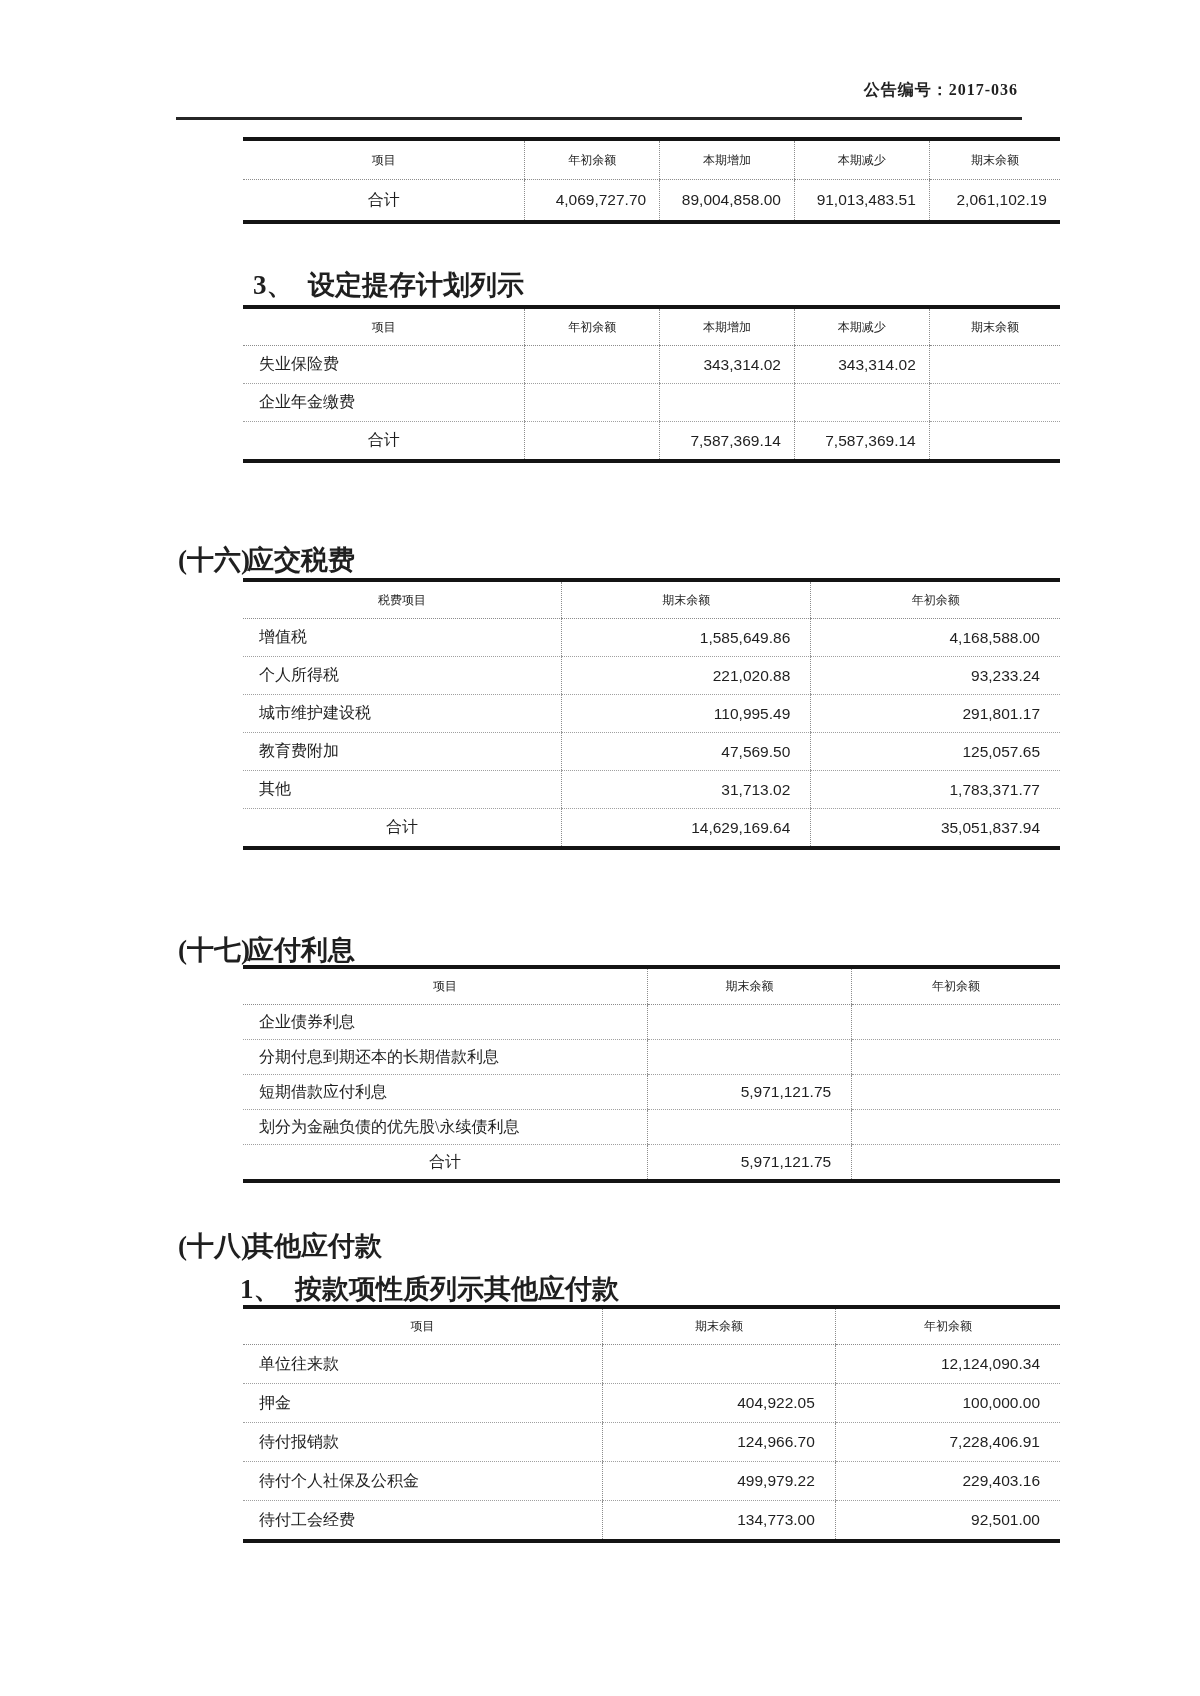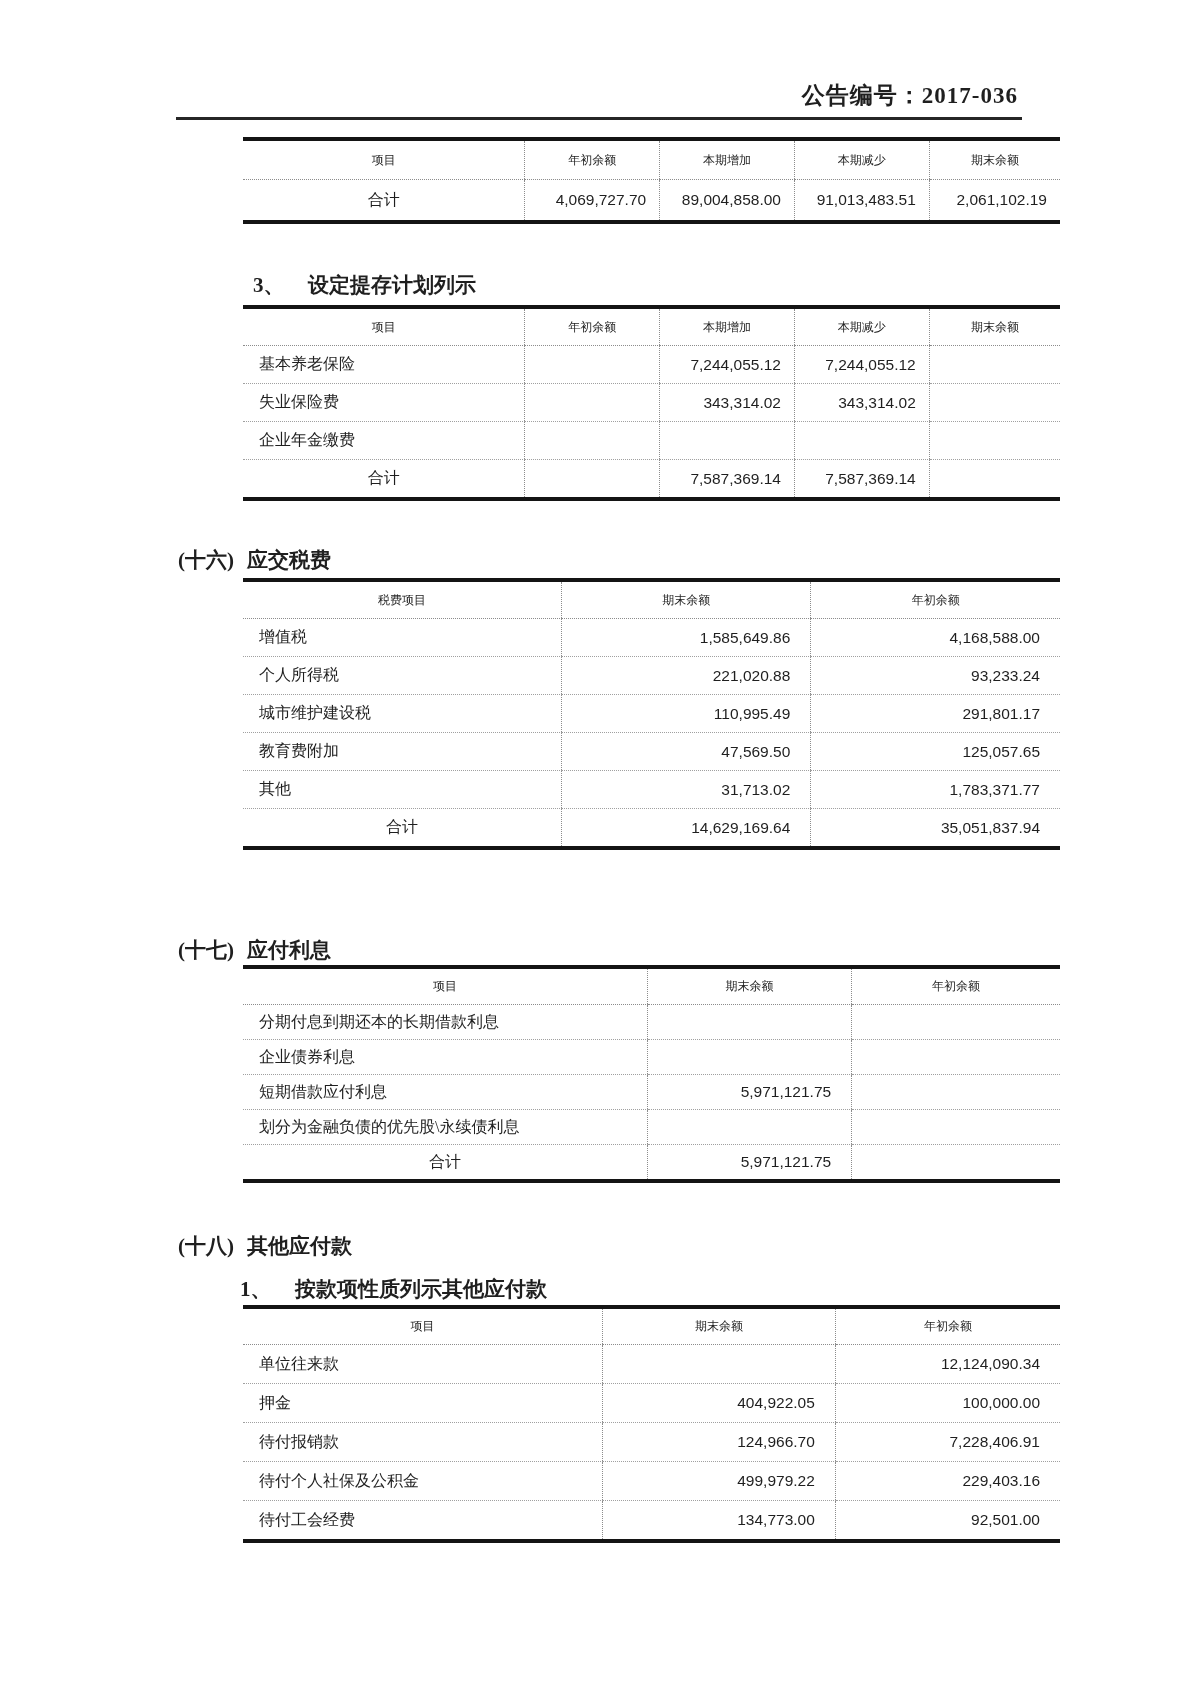--- a/index.html
+++ b/index.html
@@ -7,28 +7,28 @@
     position:relative;
     width:1200px;height:1696px;
     margin:0 auto;
     background:#ffffff;
     font-family:"Liberation Serif","DejaVu Serif",serif;
     color:#1f1f1f;
     overflow:hidden;
   }
   .notice{
     position:absolute;top:80px;right:182px;
-    font-size:23px;font-weight:bold;letter-spacing:1px;white-space:nowrap;
+    font-size:16px;font-weight:bold;letter-spacing:1px;white-space:nowrap;
   }
   .rule{
     position:absolute;left:176px;top:117px;width:846px;height:3px;
     background:#262626;
   }
   .heading{
-    position:absolute;font-weight:bold;font-size:21px;white-space:nowrap;line-height:26px;
+    position:absolute;font-weight:bold;font-size:27px;white-space:nowrap;line-height:26px;
   }
   .heading .h-num{display:inline-block;}
   .heading.main .h-num{width:69px;}
   .heading.sub  .h-num{width:55px;}
   .tbl{position:absolute;left:243px;width:817px;}
   table{
     width:100%;border-collapse:collapse;table-layout:fixed;
     border-top:4px solid #141414;border-bottom:4px solid #141414;
   }
   th{
@@ -109,27 +109,20 @@
           <tr>
             <th>项目</th>
             <th>年初余额</th>
             <th>本期增加</th>
             <th>本期减少</th>
             <th>期末余额</th>
           </tr>
         </thead>
         <tbody>
           <tr>
-            <td class="label">基本养老保险</td>
-            <td class="num"></td>
-            <td class="num">7,244,055.12</td>
-            <td class="num">7,244,055.12</td>
-            <td class="num"></td>
-          </tr>
-          <tr>
             <td class="label">失业保险费</td>
             <td class="num"></td>
             <td class="num">343,314.02</td>
             <td class="num">343,314.02</td>
             <td class="num"></td>
           </tr>
           <tr>
             <td class="label">企业年金缴费</td>
             <td class="num"></td>
             <td class="num"></td>
@@ -211,26 +204,26 @@
         </colgroup>
         <thead>
           <tr>
             <th>项目</th>
             <th>期末余额</th>
             <th>年初余额</th>
           </tr>
         </thead>
         <tbody>
           <tr>
+            <td class="label">企业债券利息</td>
+            <td class="num"></td>
+            <td class="num"></td>
+          </tr>
+          <tr>
             <td class="label">分期付息到期还本的长期借款利息</td>
-            <td class="num"></td>
-            <td class="num"></td>
-          </tr>
-          <tr>
-            <td class="label">企业债券利息</td>
             <td class="num"></td>
             <td class="num"></td>
           </tr>
           <tr>
             <td class="label">短期借款应付利息</td>
             <td class="num">5,971,121.75</td>
             <td class="num"></td>
           </tr>
           <tr>
             <td class="label">划分为金融负债的优先股\永续债利息</td>

